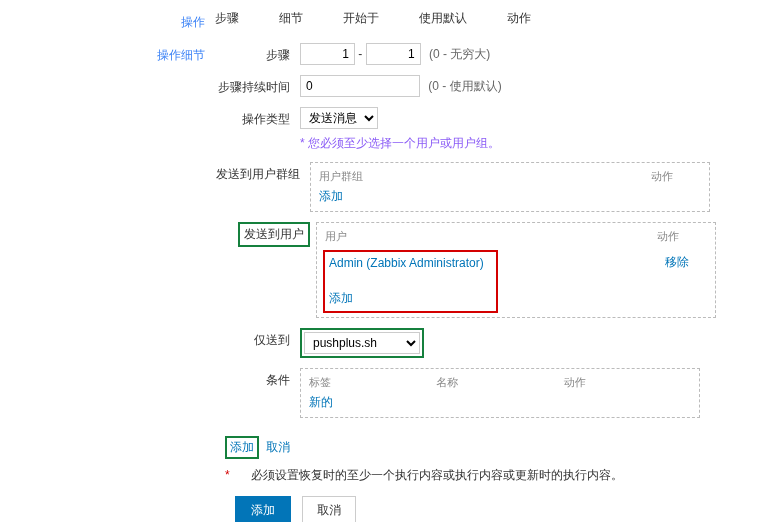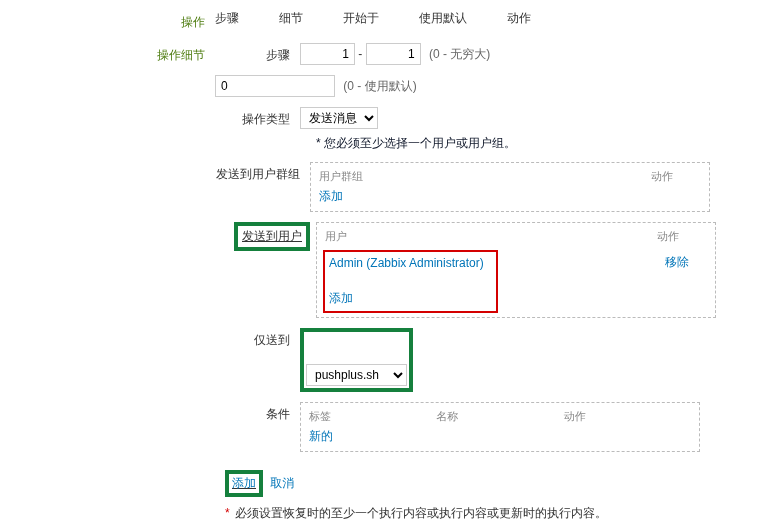--- a/index.html
+++ b/index.html
@@ -1,45 +1,45 @@
 <!DOCTYPE html>
 <html><head>
   <meta charset="utf-8">
   <style>
     * { box-sizing: border-box; margin: 0; padding: 0; }
     body { font-family: Arial, "Microsoft YaHei", sans-serif; font-size: 12px; color: #333; background: #fff; width: 774px; }
     .container { padding: 10px 20px 20px 20px; }
     .row { display: flex; align-items: flex-start; margin-bottom: 8px; }
-    .label-col { width: 195px; text-align: right; padding-right: 10px; padding-top: 4px; color: #4d7c0f; }
+    .label-col { width: 195px; text-align: right; padding-right: 10px; padding-top: 4px; color: #3b82f6; }
     .content-col { flex: 1; }
     .tabs { display: flex; align-items: center; }
     .tab { margin-right: 40px; color: #333; font-size: 12px; cursor: pointer; }
     .sub-row { display: flex; align-items: flex-start; margin-bottom: 10px; }
     .sub-label { width: 85px; text-align: right; padding-right: 10px; padding-top: 4px; color: #333; }
     .sub-content { flex: 1; }
     input[type="text"], input[type="number"] { border: 1px solid #ccc; padding: 3px 5px; font-size: 12px; height: 22px; }
     .step-input { width: 55px; text-align: right; }
     .duration-input { width: 120px; text-align: left; }
     select { border: 1px solid #ccc; padding: 2px 4px; font-size: 12px; height: 22px; background: #fff; }
     .hint { color: #666; margin-left: 5px; }
-    .warning { color: #0f172a; margin-top: 6px; margin-left: 16px; }
+    .warning { color: #8b5cf6; margin-top: 6px; margin-left: 0; }
     .link { color: #0275b8; cursor: pointer; }
     .table-box { border: 1px dashed #bbb; padding: 6px 8px; width: 400px; }
     .table-header { display: flex; color: #888; font-size: 11px; margin-bottom: 4px; gap: 44px; }
     .th-main { flex: 1; }
     .th-action { width: 50px; text-align: left; }
-    .red-box { border: 4px solid #15803d; padding: 2px 4px; display: inline-block; text-decoration: underline; }
+    .red-box { border: 2px solid #15803d; padding: 2px 4px; display: inline-block; }
     .red-box-wrap { border: 2px solid #d40000; padding: 4px; display: inline-block; }
     .checkbox { width: 14px; height: 14px; border: 1px solid #0275b8; display: inline-block; position: relative; }
     .checkbox.checked::after { content: "✓"; color: #0275b8; font-size: 11px; position: absolute; top: -2px; left: 1px; }
     .cond-table { border: 1px dashed #bbb; padding: 6px 8px; width: 400px; }
     .cond-header { display: flex; color: #888; font-size: 11px; margin-bottom: 4px; justify-content: center; }
     .cond-col { flex: 1; }
     .footer-row { margin-top: 8px; margin-left: 205px; }
-    .footer-warning { color: #d40000; margin: 8px 0 12px 0; }
+    .footer-warning { color: #d40000; margin: 8px 0 12px 16px; }
     .btn-primary { background: #0275b8; color: #fff; border: none; padding: 6px 16px; font-size: 12px; cursor: pointer; }
     .btn-secondary { background: #fff; color: #333; border: 1px solid #ccc; padding: 5px 14px; font-size: 12px; cursor: pointer; margin-left: 8px; }
     .asterisk { color: #d40000; margin-right: 2px; }
     .send-user-row { display: flex; align-items: flex-start; margin-bottom: 10px; }
     .send-user-label-wrap { width: 95px; text-align: right; }
   </style>
 </head>
 <body>
 
 <div class="container">
@@ -65,20 +65,21 @@
         <div class="sub-label">步骤</div>
         <div class="sub-content">
           <input type="text" class="step-input" value="1" style="">
           <span>-</span>
           <input type="text" class="step-input" value="1" style="">
           <span class="hint">(0 - 无穷大)</span>
         </div>
       </div>
 
       <div class="sub-row">
+        <div class="sub-label">步骤持续时间</div>
         <div class="sub-content">
           <input type="text" class="duration-input" value="0" style="">
           <span class="hint">(0 - 使用默认)</span>
         </div>
       </div>
 
       <div class="sub-row">
         <div class="sub-label">操作类型</div>
         <div class="sub-content">
           <select>
@@ -126,21 +127,21 @@
               </div>
             </div>
           </div>
         </div>
       </div>
 
       <div class="sub-row">
         <div class="sub-label">仅送到</div>
         <div class="sub-content">
           <span class="red-box" style="padding:2px;">
-            <select style="width:101px;margin-top:30px;">
+            <select style="width:116px;">
               <option>pushplus.sh</option>
             </select>
           </span>
         </div>
       </div>
 
 
       <div class="sub-row">
         <div class="sub-label">条件</div>
         <div class="sub-content">

